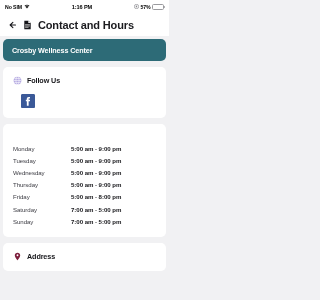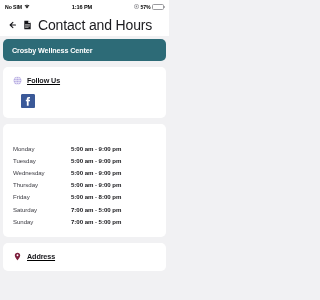--- a/index.html
+++ b/index.html
@@ -36,41 +36,41 @@
 
   
   .header {
     height:23px; background:#ffffff;
     display:flex; align-items:center;
     padding:0 7px; gap:6px;
   }
   .back-ico { width:10px; height:10px; flex:0 0 auto; }
   .doc-ico  { width:9px;  height:10px; flex:0 0 auto; }
   .header-title {
-    font-size:14px; font-weight:400; color:#1b1b1f;
+    font-size:11px; font-weight:700; color:#1b1b1f;
     letter-spacing:-0.15px;
   }
 
   
   .body { padding:0 3px; }
 
   .banner {
     background:#2d6b77; color:#ffffff;
     border-radius:5px;
     height:22px; display:flex; align-items:center;
     padding:0 9px; margin-top:3px;
     font-size:7.2px; font-weight:700; letter-spacing:-0.1px;
   }
 
   .card {
     background:#ffffff; border-radius:5px;
     margin-top:6px; padding:9px 10px 10px 10px;
   }
 
-  .sec-head { display:flex; align-items:flex-end; gap:5px;text-decoration:underline; }
+  .sec-head { display:flex; align-items:flex-end; gap:5px; }
   .sec-ico { width:9px; height:9px; flex:0 0 auto; display:block; }
   .sec-title {
     font-size:7.2px; font-weight:700; color:#16161a;
     letter-spacing:-0.1px;
   }
 
   .social-row { margin-top:9px; padding-left:8px; display:flex; gap:6px; }
   .fb {
     width:14px; height:14px; border-radius:1.5px;
     background:#3b5998; position:relative; display:block;

